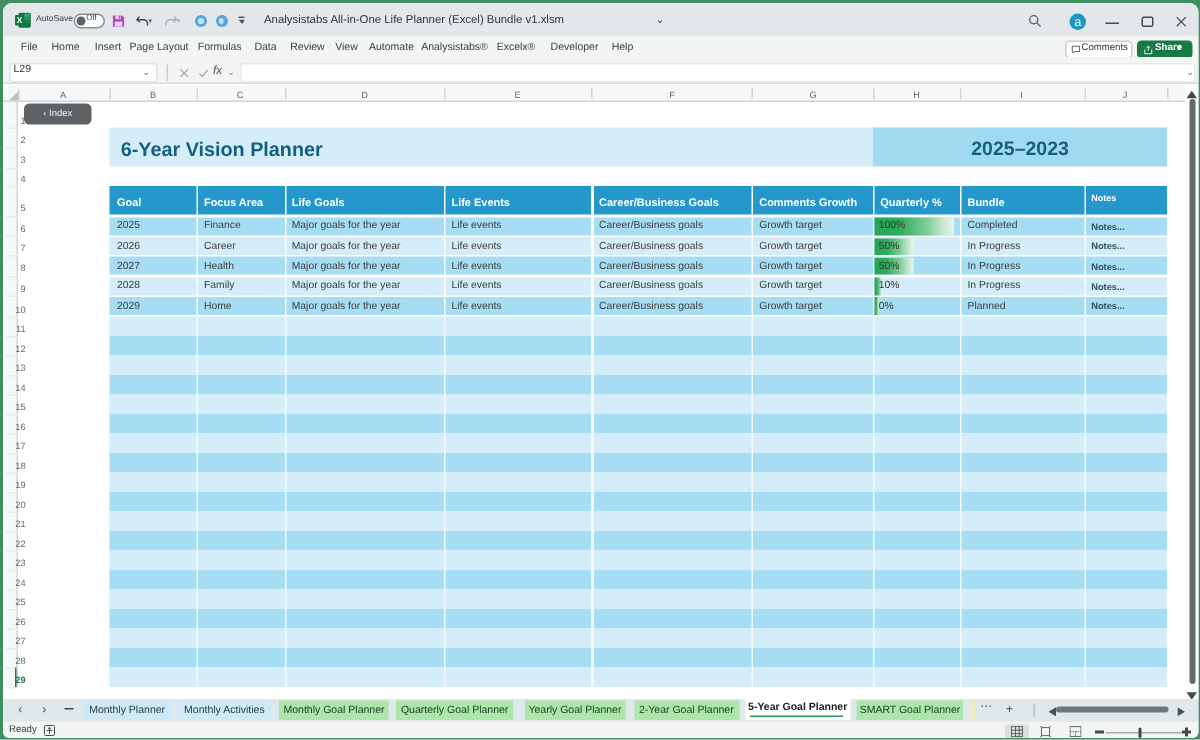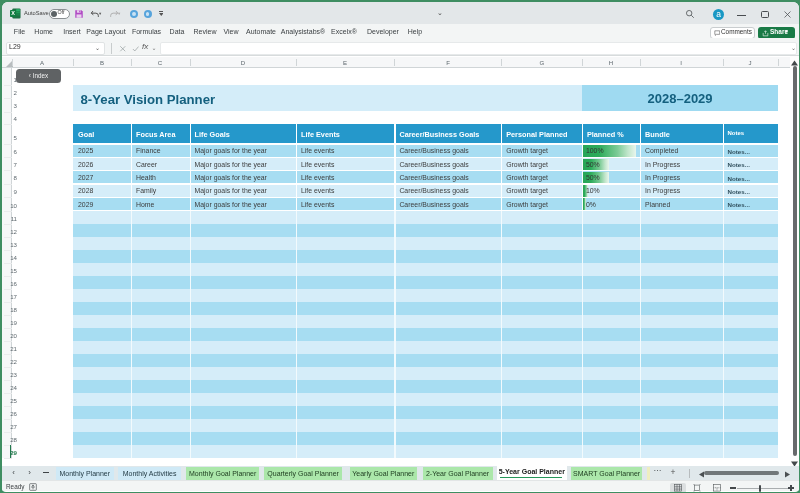--- a/index.html
+++ b/index.html
@@ -37,20 +37,21 @@
 </svg>
 <div class="abs" style="left:116.5px;top:8.5px;font-size:4.5px;color:#aaa;font-weight:normal;white-space:nowrap;">▾</div>
 <div class="abs" style="left:128.5px;top:8px;width:8px;height:8px;border-radius:50%;background:#57a4dc;"></div>
 <div class="abs" style="left:130.6px;top:10.1px;width:3.8px;height:3.8px;border-radius:50%;background:#c9e2f4;"></div>
 <div class="abs" style="left:142px;top:8px;width:8px;height:8px;border-radius:50%;background:#57a4dc;"></div>
 <div class="abs" style="left:144.1px;top:10.1px;width:3.8px;height:3.8px;border-radius:50%;background:#c9e2f4;"></div>
 <div class="abs" style="left:157px;top:9.3px;width:4.6px;height:1.1px;background:#555;"></div>
 <svg class="abs" style="left:157px;top:11.2px;" width="4.6" height="3">
       <polygon points="0,0 4.6,0 2.3,3" fill="#555"></polygon>
     </svg>
+<div class="abs" style="left:174.5px;top:6.3px;font-size:7.6px;color:#303436;font-weight:normal;white-space:nowrap;">Analysistabs All-in-One Life Planner (Excel) Bundle v1.xlsm</div>
 <div class="abs" style="left:435.5px;top:6.5px;font-size:7px;color:#444;font-weight:normal;white-space:nowrap;">⌄</div>
 <svg class="abs" style="left:683px;top:7px;" width="10" height="10" viewBox="0 0 24 24">
 <circle cx="10" cy="10" r="6.5" stroke="#515558" stroke-width="2" fill="none"></circle>
       <path d="M15 15 L21 21" stroke="#515558" stroke-width="2"></path>
 </svg>
 <div class="abs" style="left:711.5px;top:6.5px;width:11px;height:11px;border-radius:50%;background:#1998c4;color:#fff;font-size:8.5px;text-align:center;line-height:11px;">a</div>
 <div class="abs" style="left:735px;top:12.5px;width:9px;height:1.4px;background:#494d50;"></div>
 <div class="abs" style="left:759.5px;top:8.5px;width:7.5px;height:7.5px;border:1.3px solid #494d50;border-radius:1.5px;"></div>
 <svg class="abs" style="left:781.5px;top:7.5px;" width="9" height="9" viewBox="0 0 24 24">
 <path d="M4 4 L20 20 M20 4 L4 20" stroke="#494d50" stroke-width="2"></path>
@@ -177,30 +178,30 @@
 <div class="abs" style="left:2px;top:391px;width:8px;height:1px;background:#e9ebec;"></div>
 <div class="abs" style="left:2px;top:404px;width:8px;height:1px;background:#e9ebec;"></div>
 <div class="abs" style="left:2px;top:417px;width:8px;height:1px;background:#e9ebec;"></div>
 <div class="abs" style="left:2px;top:430px;width:8px;height:1px;background:#e9ebec;"></div>
 <div class="abs" style="left:2px;top:443px;width:8px;height:1px;background:#e9ebec;"></div>
 <div class="abs" style="left:2px;top:456px;width:8px;height:1px;background:#e9ebec;"></div>
 <div class="abs" style="left:8.4px;top:443px;width:1.6px;height:13px;background:#21794c;"></div>
 <div class="abs" style="left:14.5px;top:67px;width:45px;height:14px;background:#5f6264;border-radius:3.5px;color:#f2f2f2;font-size:6.3px;text-align:center;line-height:14px;">‹ Index</div>
 <div class="abs" style="left:71.5px;top:83.4px;width:510.2px;height:26.1px;background:#d4edf9;"></div>
 <div class="abs" style="left:580.4px;top:83.4px;width:196.3px;height:26.1px;background:#9fdaf1;"></div>
-<div class="abs" style="left:79px;top:90.3px;font-size:13.2px;color:#14607f;font-weight:bold;white-space:nowrap;">8-Year Vision Planner</div>
-<div class="abs" style="left:580.4px;top:89.3px;width:196.3px;text-align:center;font-size:13px;font-weight:bold;color:#14607f;">2028–2029</div>
+<div class="abs" style="left:79px;top:90.3px;font-size:13.2px;color:#14607f;font-weight:bold;white-space:nowrap;">6-Year Vision Planner</div>
+<div class="abs" style="left:580.4px;top:89.3px;width:196.3px;text-align:center;font-size:13px;font-weight:bold;color:#14607f;">2025–2023</div>
 <div class="abs" style="left:71.5px;top:122.4px;width:705.2px;height:18.2px;background:#2598cb;"></div>
 <div class="abs" style="left:76.5px;top:127.5px;font-size:7.3px;color:#fff;font-weight:bold;white-space:nowrap;">Goal</div>
 <div class="abs" style="left:134.5px;top:127.5px;font-size:7.3px;color:#fff;font-weight:bold;white-space:nowrap;">Focus Area</div>
 <div class="abs" style="left:193px;top:127.5px;font-size:7.3px;color:#fff;font-weight:bold;white-space:nowrap;">Life Goals</div>
 <div class="abs" style="left:299.5px;top:127.5px;font-size:7.3px;color:#fff;font-weight:bold;white-space:nowrap;">Life Events</div>
 <div class="abs" style="left:397.9px;top:127.5px;font-size:7.3px;color:#fff;font-weight:bold;white-space:nowrap;">Career/Business Goals</div>
-<div class="abs" style="left:504.7px;top:127.5px;font-size:7.3px;color:#fff;font-weight:bold;white-space:nowrap;">Personal Planned</div>
-<div class="abs" style="left:585.4px;top:127.5px;font-size:7.3px;color:#fff;font-weight:bold;white-space:nowrap;">Planned %</div>
+<div class="abs" style="left:504.7px;top:127.5px;font-size:7.3px;color:#fff;font-weight:bold;white-space:nowrap;">Comments Growth</div>
+<div class="abs" style="left:585.4px;top:127.5px;font-size:7.3px;color:#fff;font-weight:bold;white-space:nowrap;">Quarterly %</div>
 <div class="abs" style="left:643.5px;top:127.5px;font-size:7.3px;color:#fff;font-weight:bold;white-space:nowrap;">Bundle</div>
 <div class="abs" style="left:726px;top:128.3px;font-size:6px;color:#fff;font-weight:bold;white-space:nowrap;">Notes</div>
 <div class="abs" style="left:129.5px;top:122.4px;width:1.2px;height:18.2px;background:#fff;"></div>
 <div class="abs" style="left:188px;top:122.4px;width:1.2px;height:18.2px;background:#fff;"></div>
 <div class="abs" style="left:294.5px;top:122.4px;width:1.2px;height:18.2px;background:#fff;"></div>
 <div class="abs" style="left:392.9px;top:122.4px;width:1.2px;height:18.2px;background:#fff;"></div>
 <div class="abs" style="left:499.7px;top:122.4px;width:1.2px;height:18.2px;background:#fff;"></div>
 <div class="abs" style="left:580.4px;top:122.4px;width:1.2px;height:18.2px;background:#fff;"></div>
 <div class="abs" style="left:638.5px;top:122.4px;width:1.2px;height:18.2px;background:#fff;"></div>
 <div class="abs" style="left:721px;top:122.4px;width:1.2px;height:18.2px;background:#fff;"></div>

